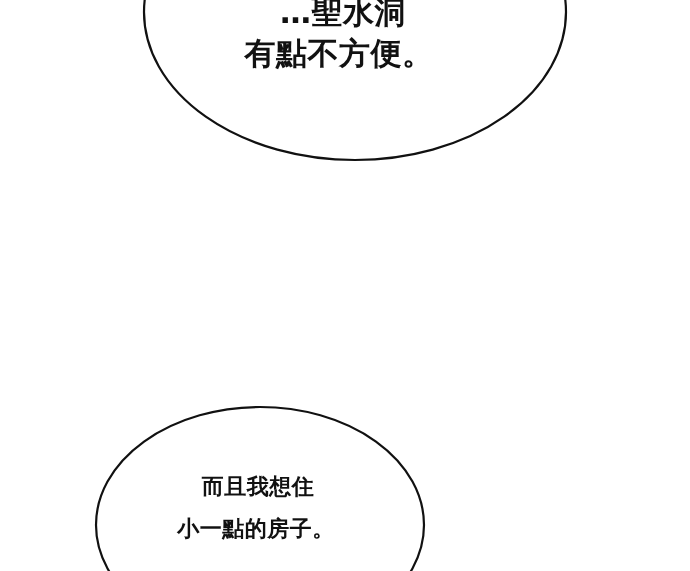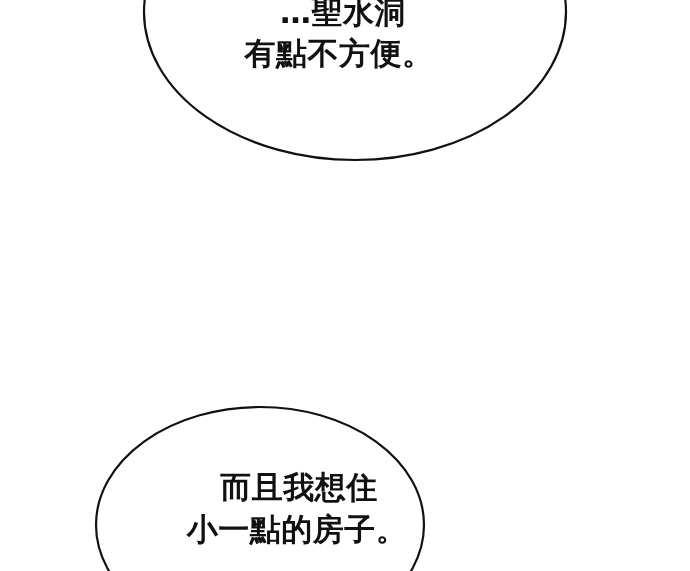--- a/index.html
+++ b/index.html
@@ -63,23 +63,22 @@
     transform: translateX(-2px);
   }
   #bubble-top-text .line-2 {
     transform: translateX(-6px);
   }
   
   #bubble-bottom-text {
     left: 0;
     width: 520px;
     top: 466px;
-    font-size: 31px;
+    font-size: 22px;
     line-height: 42px;
-    padding-left: 41px;
   }
   #bubble-bottom-text .line {
     display: block;
   }
   #bubble-bottom-text .line-1 {
     transform: translateX(-2px);
   }
   #bubble-bottom-text .line-2 {
     transform: translateX(-4px);
   }

